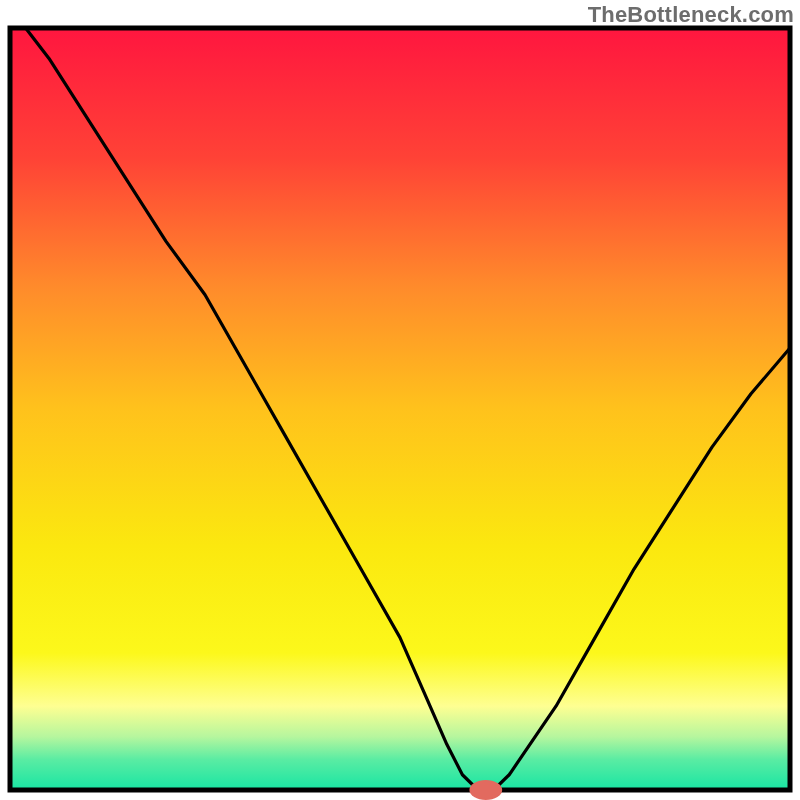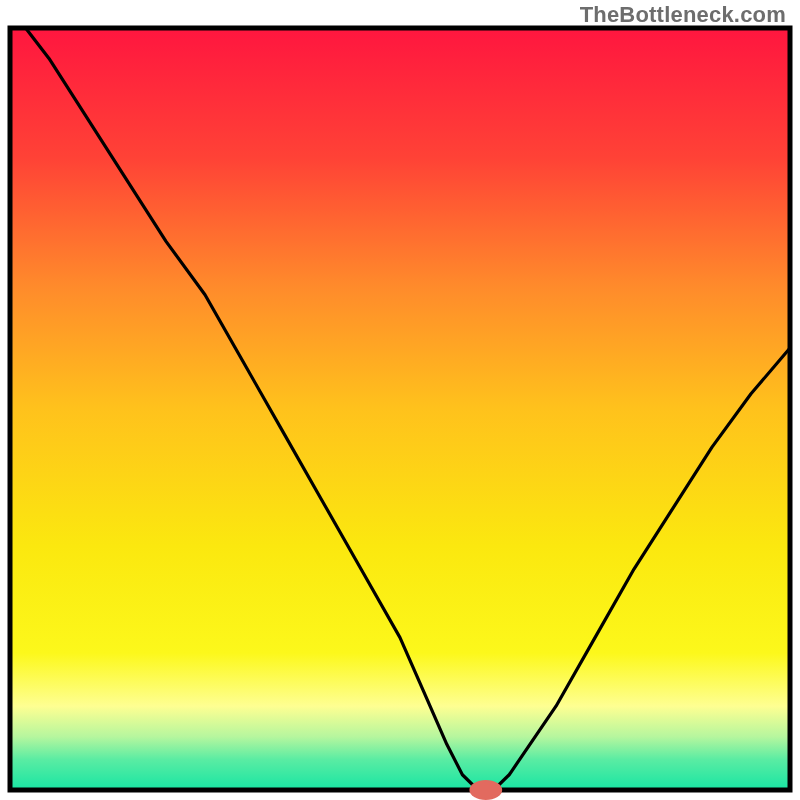--- a/index.html
+++ b/index.html
@@ -11,21 +11,21 @@
     font-family: Arial, Helvetica, sans-serif;
   }
   .wrap {
     position: relative;
     width: 800px;
     height: 800px;
   }
   .watermark {
     position: absolute;
     top: 2px;
-    right: 14px;
+    right: 6px;
     font-size: 22px;
     font-weight: bold;
     color: #6d6d6d;
     letter-spacing: 0.2px;
     z-index: 10;
   }
   .plot {
     position: absolute;
     left: 0;
     top: 0;

